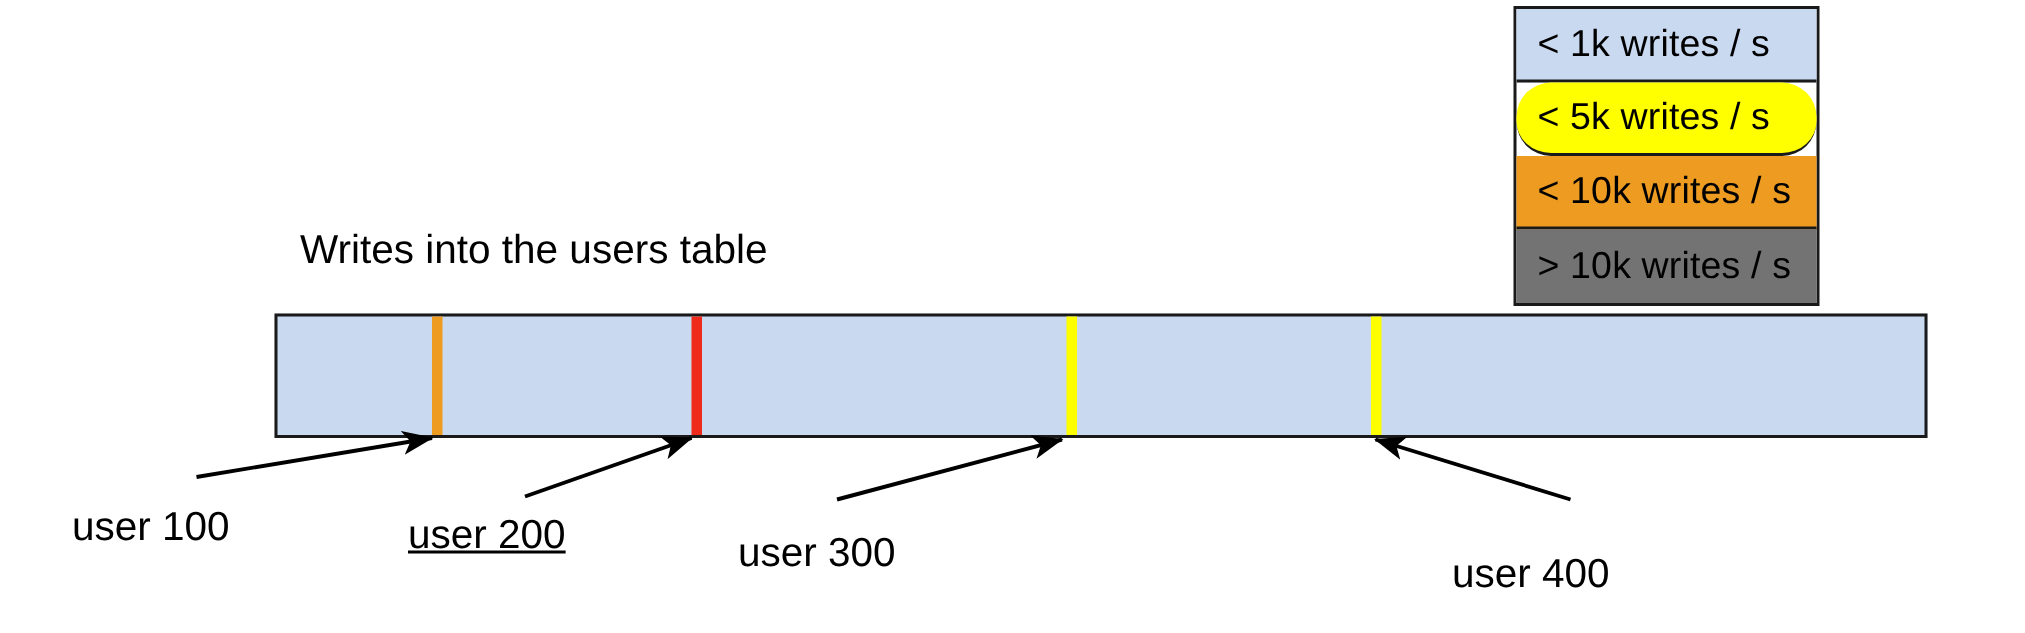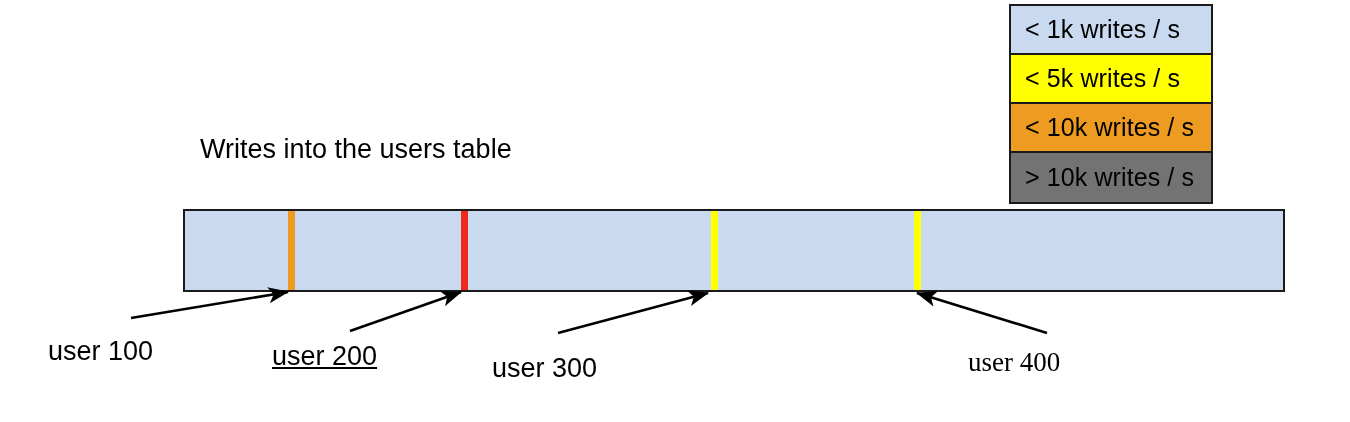--- a/index.html
+++ b/index.html
@@ -40,21 +40,21 @@
     font-size: 25px;
     line-height: 25px;
     letter-spacing: 0.1px;
     white-space: nowrap;
   }
 
   
   #chart-title {
     position: absolute;
     left: 200px;
-    top: 133px;
+    top: 150px;
     font-size: 27px;
     line-height: 32px;
     white-space: nowrap;
   }
 
   
   #bar {
     position: absolute;
     left: 183px;
     top: 209px;
@@ -87,21 +87,21 @@
     white-space: nowrap;
   }
 </style>
 </head>
 <body>
 
 <div id="legend">
   <div class="legend-row" style="background:#c9d9ef;">
     <span class="legend-label">&lt; 1k writes / s</span>
   </div>
-  <div class="legend-row" style="background:#ffff00;">
+  <div class="legend-row" style="background:#ffff00;border-radius:23px;">
     <span class="legend-label">&lt; 5k writes / s</span>
   </div>
   <div class="legend-row" style="background:#ed9c21;text-align:center;">
     <span class="legend-label">&lt; 10k writes / s</span>
   </div>
   <div class="legend-row" style="background:#737373;">
     <span class="legend-label">&gt; 10k writes / s</span>
   </div>
 </div>
 
@@ -122,13 +122,13 @@
   </defs>
   <line x1="131" y1="318" x2="288" y2="292" stroke="#000000" stroke-width="2.6" marker-end="url(#ah)"></line>
   <line x1="350" y1="331" x2="461" y2="292" stroke="#000000" stroke-width="2.6" marker-end="url(#ah)"></line>
   <line x1="558" y1="333" x2="708" y2="293" stroke="#000000" stroke-width="2.6" marker-end="url(#ah)"></line>
   <line x1="1047" y1="333" x2="917" y2="293" stroke="#000000" stroke-width="2.6" marker-end="url(#ah)"></line>
 </svg>
 
 <div class="callout-label" style="left:48px;  top:336px;">user 100</div>
 <div class="callout-label" style="left:272px; top:341px;text-decoration:underline;">user 200</div>
 <div class="callout-label" style="left:492px; top:353px;">user 300</div>
-<div class="callout-label" style="left:968px; top:347px;font-family:Liberation Serif, serif;">user 400</div>
+<div class="callout-label" style="left:968px; top:367px;">user 400</div>
 
 </body></html>

